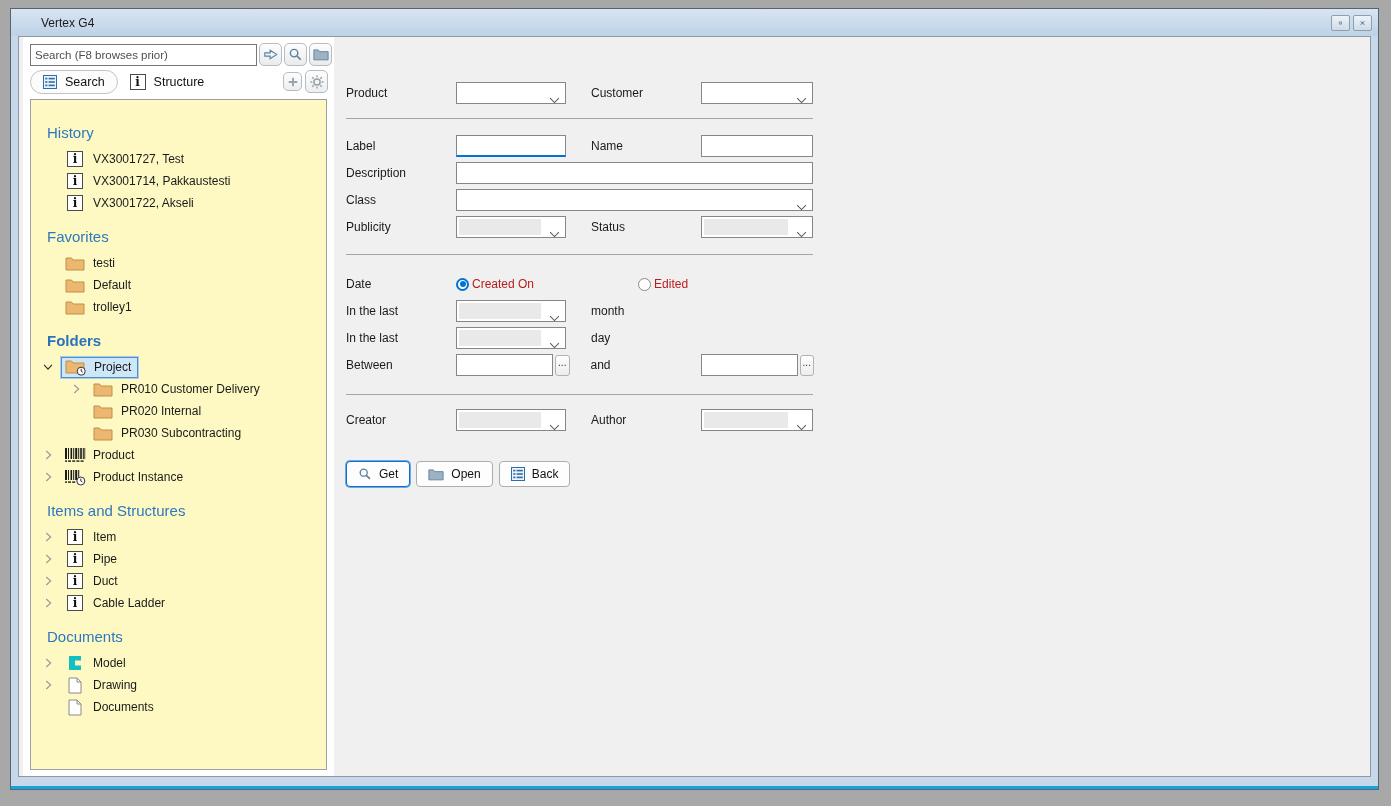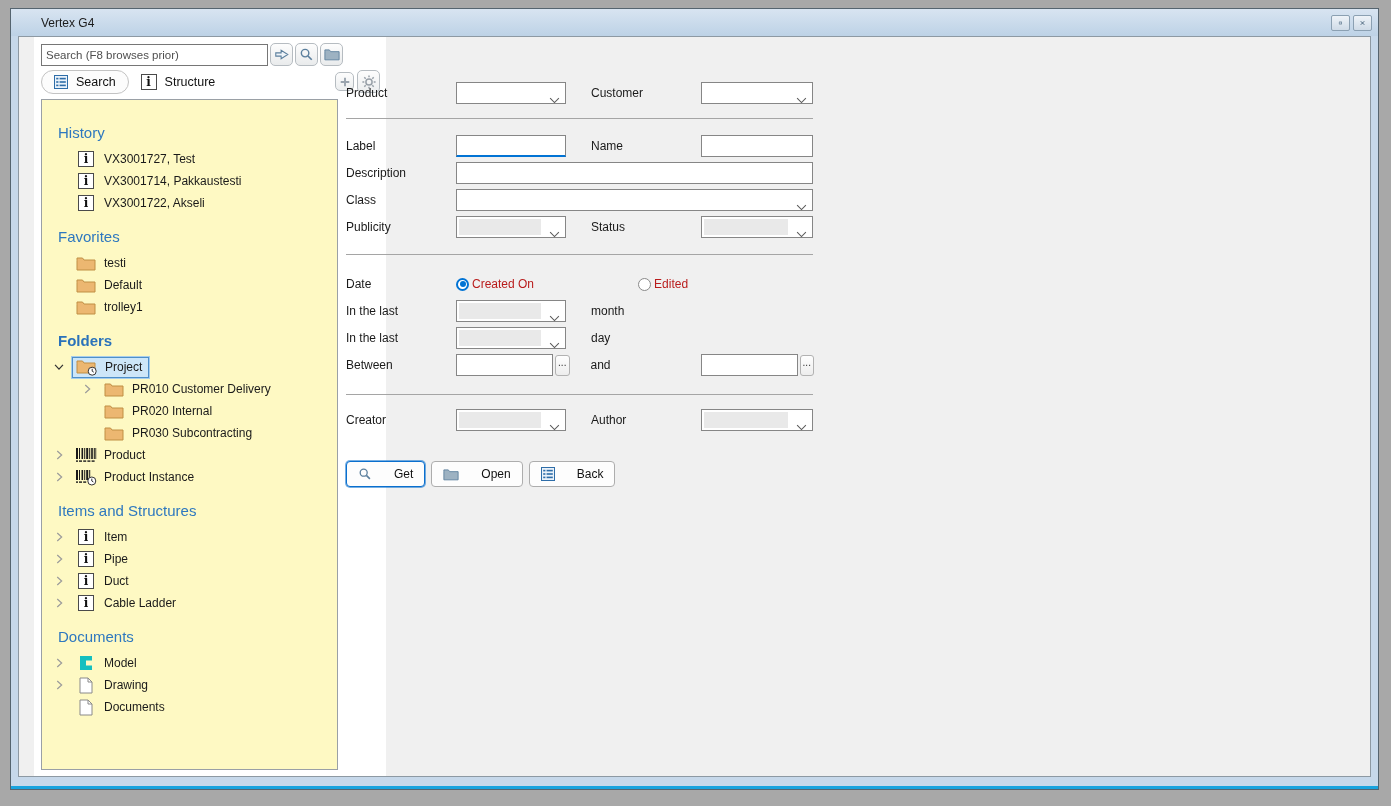--- a/index.html
+++ b/index.html
@@ -13,21 +13,21 @@
   .titlebar{position:absolute;left:0;top:0;right:0;height:27px;
     background:linear-gradient(#d8e4f1,#bdd2e6);display:flex;align-items:center;padding:0 6px 0 30px;}
   .title{font-size:12px;color:#1b1b1b;flex:1;}
   .cap-btns{display:flex;gap:3px;}
   .cap-btn{width:19px;height:16px;border:1px solid #8ba0b2;border-radius:2px;
     background:linear-gradient(#eef3f8,#cfdbe7);display:flex;align-items:center;justify-content:center;}
 
   
   .content{position:absolute;left:7px;right:7px;top:27px;bottom:12px;background:#f0f0f0;
     border:1px solid #8d99a3;overflow:hidden;}
-  .leftcol{position:absolute;left:15px;top:0;width:352px;height:100%;background:#ffffff;}
+  .leftcol{position:absolute;left:4px;top:0;width:311px;height:100%;background:#ffffff;}
 
   
   .searchrow{position:absolute;left:7px;top:6px;display:flex;align-items:center;}
   .searchinput{width:227px;height:22px;border:1px solid #767676;background:#fff;
     font-family:inherit;font-size:11.5px;padding:0 4px;color:#222;outline:none;}
   .searchinput::placeholder{color:#4f4f4f;}
   .tool{width:23px;height:23px;margin-left:2px;border:1px solid #b6bcc1;border-radius:5px;
     background:linear-gradient(#fdfdfd,#e9ebec);display:flex;align-items:center;justify-content:center;padding:0;}
 
   
@@ -81,21 +81,21 @@
     display:flex;align-items:center;justify-content:center;padding:0 0 4px 0;font-family:inherit;}
 
   .radio{width:13px;height:13px;border-radius:50%;border:1px solid #8a8a8a;background:#fff;flex:0 0 13px;}
   .radio.sel{border:2px solid #0173d4;position:relative;}
   .radio.sel::after{content:"";position:absolute;left:1.5px;top:1.5px;right:1.5px;bottom:1.5px;
     background:#0173d4;border-radius:50%;}
   .radiolabel{font-size:12px;color:#b91c1c;margin-left:3px;}
   .radio2{margin-left:104px;}
 
   .btnrow{display:flex;gap:6px;margin-top:30px;}
-  .btn{height:23px;display:inline-flex;align-items:center;gap:22px;padding:12px 11px;
+  .btn{height:23px;display:inline-flex;align-items:center;gap:7px;padding:12px 11px;
     border:1px solid #adadad;border-radius:4px;background:#fdfdfd;font-size:12px;color:#111;font-family:inherit;}
   .btn.primary{border:1px solid #0a6fce;box-shadow:0 0 0 1px rgba(10,111,206,.55);}
 </style>
 </head>
 <body>
 
 <div class="window">
   <div class="titlebar">
     <span class="title">Vertex G4</span>
     <span class="cap-btns">

